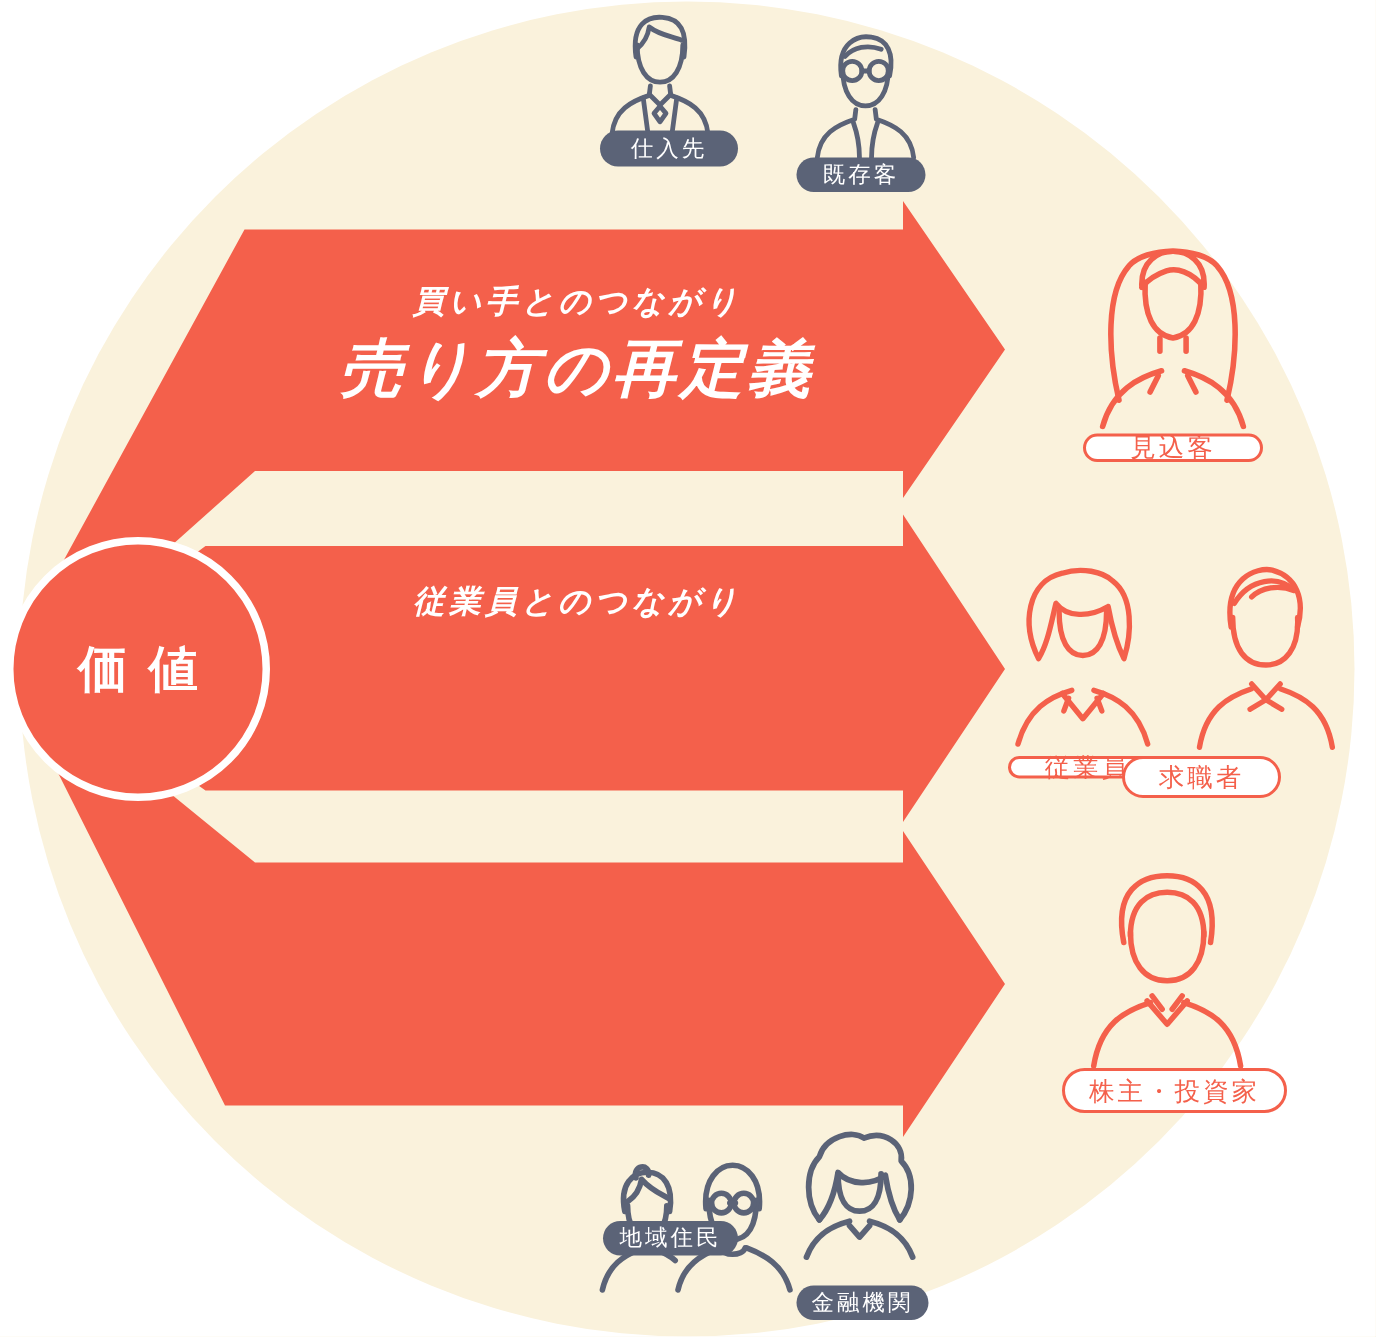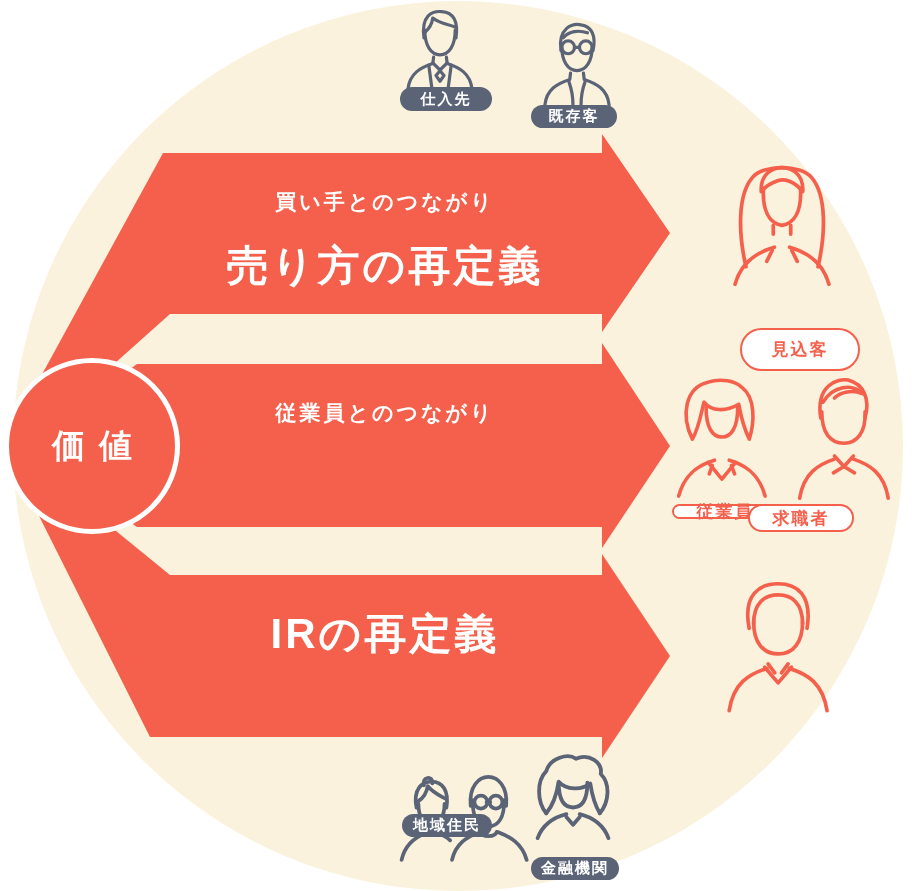--- a/index.html
+++ b/index.html
@@ -8,37 +8,37 @@
 
   .big-circle{
     position:absolute;left:13px;top:1px;width:890px;height:890px;
     border-radius:50%;background:#FAF2DC;
   }
   svg.arrow-layer{position:absolute;left:0;top:0;}
   .arrow-poly{fill:#F4604B;}
 
   .arrow-text{
     position:absolute;left:155px;width:460px;
-    display:flex;flex-direction:column;align-items:center;gap:26px;
-    color:#ffffff;text-align:center;pointer-events:none;
+    display:flex;flex-direction:column;align-items:center;gap:6px;
+    color:#ffffff;text-align:center;pointer-events:none;font-style:italic;
   }
   .arrow-sub{font-size:21px;font-weight:700;letter-spacing:3px;line-height:24px;}
   .arrow-title{font-size:42px;font-weight:700;letter-spacing:3px;line-height:52px;}
 
   .center-circle{
     position:absolute;left:4px;top:358px;width:166px;height:166px;
     background:#F4604B;border:5px solid #ffffff;border-radius:50%;
     display:flex;flex-direction:column;align-items:center;justify-content:center;
     color:#ffffff;font-size:33px;font-weight:700;line-height:46px;
     letter-spacing:14px;text-indent:14px;
   }
 
   .badge{
     position:absolute;display:flex;align-items:center;justify-content:center;
-    border-radius:999px;font-weight:700;white-space:nowrap;box-sizing:border-box;
+    border-radius:999px;font-weight:400;white-space:nowrap;box-sizing:border-box;
   }
   .badge.slate{background:#5B6377;color:#ffffff;font-size:15px;letter-spacing:2px;}
   .badge.orange{background:#ffffff;border:2.5px solid #F4604B;color:#F4604B;font-size:17px;letter-spacing:2px;}
 
   .person{position:absolute;}
   .person svg{display:block;}
   .person path,.person circle{fill:none;stroke-linecap:round;stroke-linejoin:round;}
   .stroke-slate path,.stroke-slate circle{stroke:#5B6377;}
   .stroke-orange path,.stroke-orange circle{stroke:#F4604B;}
 </style>
@@ -52,25 +52,24 @@
   <svg class="arrow-layer" width="917" height="891" viewBox="0 0 917 891" aria-hidden="true">
     <polygon class="arrow-poly" points="28,400 163,153 602,153 602,134 670,233 602,332 602,314 170,314 105,372"></polygon>
     <polygon class="arrow-poly" points="75,410 137,364 602,364 602,343 670,446 602,548 602,527 137,527 75,483"></polygon>
     <polygon class="arrow-poly" points="105,522 170,575 602,575 602,554 670,656 602,758 602,737 150,737 28,494"></polygon>
   </svg>
 
   <div class="arrow-text" style="top:190px;">
     <div class="arrow-sub">買い手とのつながり</div>
     <div class="arrow-title">売り方の再定義</div>
   </div>
-  <div class="arrow-text" style="top:401px;">
+  <div class="arrow-text" style="top:390px;">
     <div class="arrow-sub">従業員とのつながり</div>
   </div>
   <div class="arrow-text" style="top:608px;">
-    <div class="arrow-title">IRの再定義</div>
   </div>
 
   <div class="center-circle">
     <div>価値</div>
   </div>
 
   <div class="person stroke-slate" style="left:392px;top:6px;">
     <svg width="96" height="88" viewBox="0 0 100 110" stroke-width="4">
       <path d="M10 104 C12 84 26 77 41 72 L42 64"></path>
       <path d="M58 64 L59 72 C74 77 88 84 90 104"></path>
@@ -103,21 +102,21 @@
     <svg width="120" height="132" viewBox="0 0 110 120" stroke-width="3.4">
       <path d="M22 102 C15 72 14 36 28 20 C38 8 72 8 82 20 C96 36 95 72 88 102"></path>
       <path d="M38 30 C37 50 43 62 55 64 C67 62 73 50 72 30"></path>
       <path d="M36 33 C35 17 46 11 55 11 C64 11 75 17 74 33 C66 23 57 21 51 23 C45 25 40 28 36 33"></path>
       <path d="M12 118 C18 96 34 88 48 84"></path>
       <path d="M62 84 C76 88 92 96 98 118"></path>
       <path d="M46 87 L41 97 M64 87 L69 97"></path>
       <path d="M47 64 L47 72 M63 64 L63 72"></path>
     </svg>
   </div>
-  <div class="badge orange" style="left:740px;top:289px;width:120px;height:43px;margin-top:39px;">見込客</div>
+  <div class="badge orange" style="left:722px;top:289px;width:120px;height:19px;">見込客</div>
 
   <div class="person stroke-orange" style="left:666px;top:373px;">
     <svg width="116" height="128" viewBox="0 0 110 120" stroke-width="3.4">
       <path d="M25 62 C14 40 18 13 40 8 C52 4 66 7 72 13 C85 23 84 46 79 62 C74 52 71 40 69 29 C57 36 43 36 36 27 C33 39 31 52 25 62 Z"></path>
       <path d="M38 32 C38 51 44 60 53 60 C62 60 68 51 68 32"></path>
       <path d="M12 116 C18 94 32 86 46 82"></path>
       <path d="M60 82 C74 86 88 94 94 116"></path>
       <path d="M40 84 L53 100 L66 84"></path>
       <path d="M44 87 L41 95 M62 87 L65 95"></path>
     </svg>
@@ -141,20 +140,21 @@
     <svg width="128" height="136" viewBox="0 0 115 122" stroke-width="3.3">
       <path d="M28 46 C22 15 38 6 54 6 C70 6 85 15 80 46"></path>
       <path d="M32 42 C32 23 42 16 54 16 C66 16 76 23 76 42"></path>
       <path d="M32 40 C32 58 40 69 54 69 C68 69 76 58 76 40"></path>
       <path d="M10 120 C14 95 28 87 44 82"></path>
       <path d="M64 82 C80 87 94 95 98 120"></path>
       <path d="M42 81 L54 95 L66 81"></path>
       <path d="M45 78 L51 86 M63 78 L57 86"></path>
     </svg>
   </div>
+  <div class="badge orange" style="left:708px;top:712px;width:150px;height:30px;">株主・投資家</div>
 
   <div class="person stroke-slate" style="left:526px;top:752px;">
     <svg width="96" height="88" viewBox="0 0 100 92" stroke-width="4">
       <path d="M21 64 C11 52 11 30 21 20 C25 6 44 1 52 7 C66 1 80 11 78 23 C88 33 87 52 77 64"></path>
       <path d="M21 64 C28 56 32 44 34 31 C42 40 58 40 67 33 C69 46 72 56 77 64"></path>
       <path d="M34 32 C34 50 40 58 49 58 C58 58 64 50 64 32"></path>
       <path d="M12 90 C18 74 30 68 42 65"></path>
       <path d="M56 65 C68 68 80 74 86 90"></path>
       <path d="M42 68 L49 76 L56 68"></path>
     </svg>

